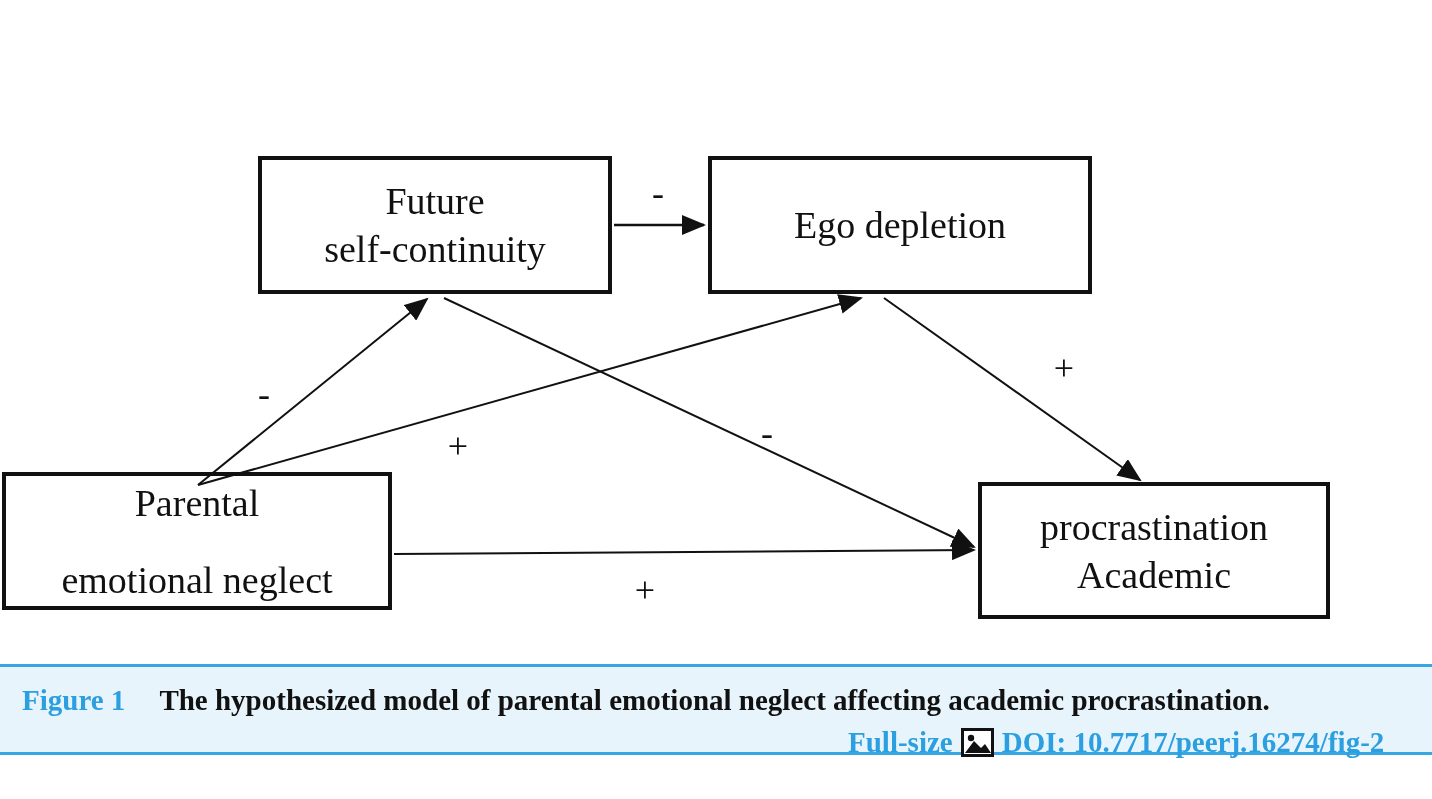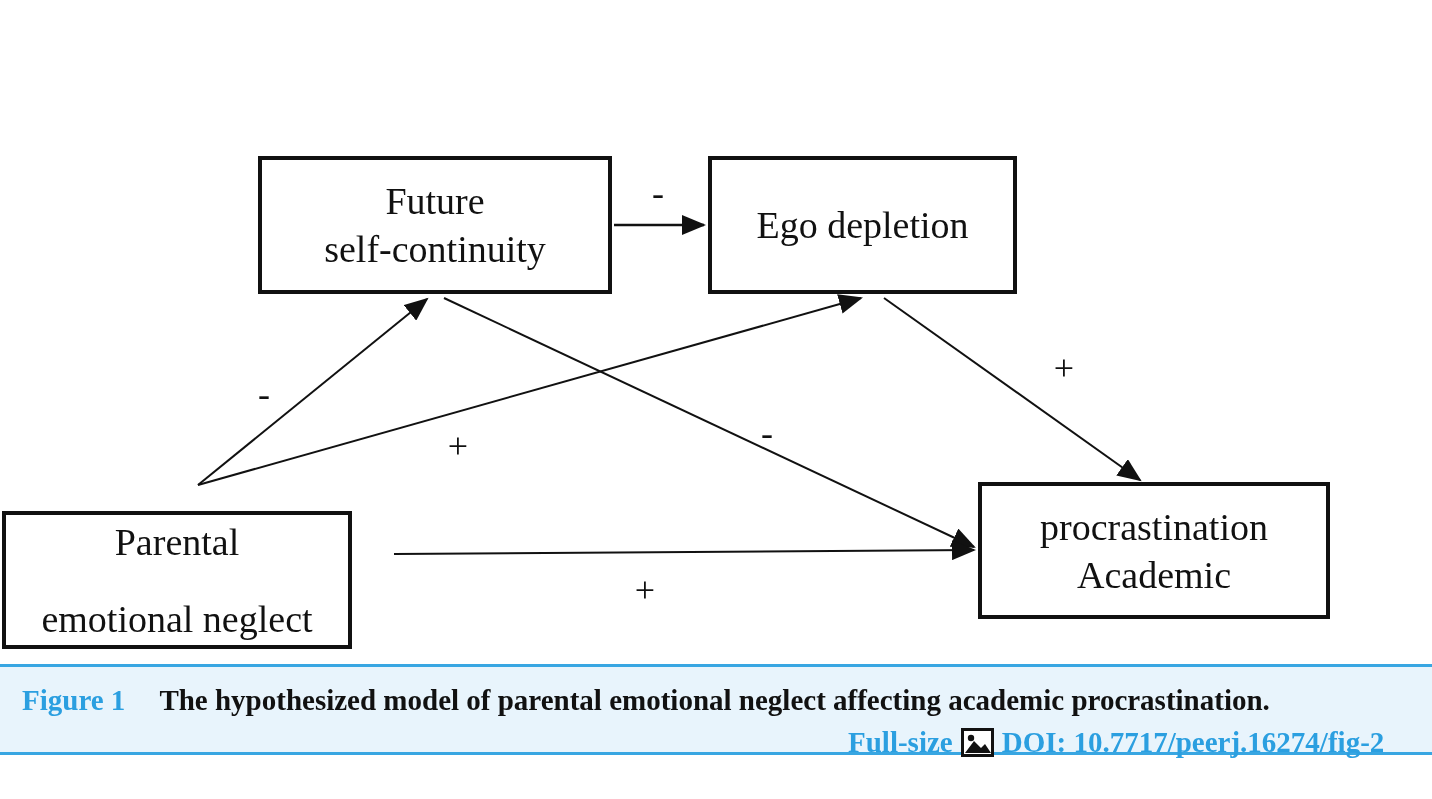--- a/index.html
+++ b/index.html
@@ -27,22 +27,22 @@
     flex-direction: column;
     justify-content: center;
     align-items: center;
     text-align: center;
     font-size: 38px;
     line-height: 48px;
     color: #111111;
     z-index: 2;
   }
   #node-fsc { left: 258px; top: 124px; width: 354px; height: 138px; }
-  #node-ego { left: 708px; top: 124px; width: 309px; height: 138px; }
-  #node-pen { left: 2px;   top: 479px; width: 350px; height: 138px; gap: 29px; }
+  #node-ego { left: 708px; top: 124px; width: 384px; height: 138px; }
+  #node-pen { left: 2px;   top: 440px; width: 390px; height: 138px; gap: 29px; }
   #node-ap  { left: 978px; top: 450px; width: 352px; height: 137px; }
 
   
   svg.arrows {
     position: absolute;
     left: 0; top: 0;
     z-index: 3;
     pointer-events: none;
   }
   svg.arrows line { stroke: #111111; stroke-width: 2px; }

